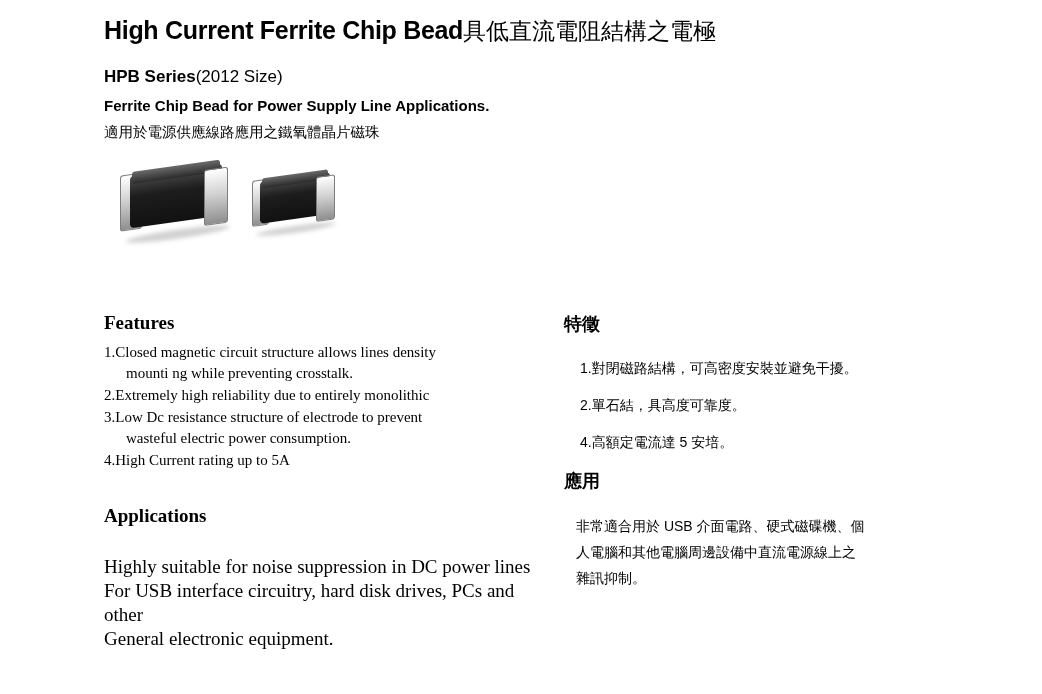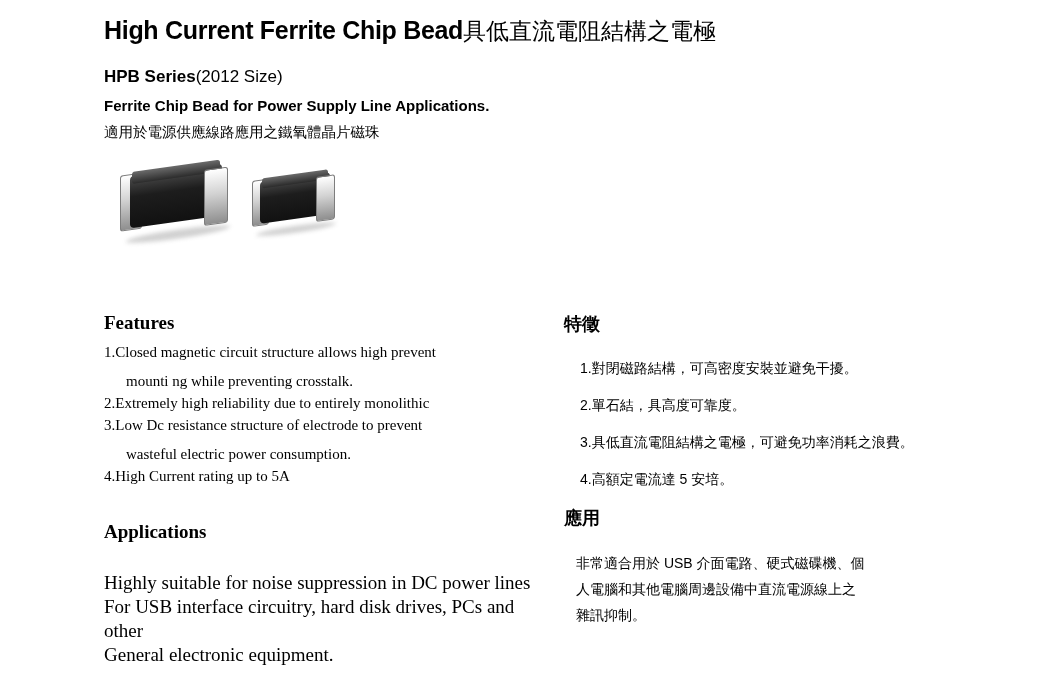--- a/index.html
+++ b/index.html
@@ -153,21 +153,20 @@
     line-height: 21px;
   }
   ol.features li {
     margin-bottom: 1px;
     text-indent: 0;
   }
   ol.features li .num { }
   ol.features li .cont {
     display: block;
     padding-left: 22px;
-    margin-top: 8px;
   }
   .apps-block {
     margin-top: 34px;
   }
   .apps-text {
     margin-top: 28px;
     font-size: 19px;
     line-height: 24px;
   }
 
@@ -222,21 +221,21 @@
       <div class="body"></div>
       <div class="topface"></div>
       <div class="cap right"></div>
     </div>
   </div>
 
   <div class="col-left">
     <h2 class="section-en">Features</h2>
     <ol class="features">
       <li>
-        <span class="num">1.</span><span>Closed magnetic circuit structure allows high prevent</span>
+        <span class="num">1.</span><span>Closed magnetic circuit structure allows lines density</span>
         <span class="cont">mounti  ng while preventing crosstalk.</span>
       </li>
       <li>
         <span class="num">2.</span><span>Extremely high reliability due to entirely monolithic</span>
       </li>
       <li>
         <span class="num">3.</span><span>Low Dc resistance structure of electrode to prevent</span>
         <span class="cont">wasteful electric power consumption.</span>
       </li>
       <li>
@@ -252,21 +251,20 @@
         <div>General electronic equipment.</div>
       </div>
     </div>
   </div>
 
   <div class="col-right">
     <h2 class="section-cn">特徵</h2>
     <div class="cn-list">
       <div>1.對閉磁路結構，可高密度安裝並避免干擾。</div>
       <div>2.單石結，具高度可靠度。</div>
-      <div>3.具低直流電阻結構之電極，可避免功率消耗之浪費。</div>
       <div>4.高額定電流達 5 安培。</div>
     </div>
 
     <h2 class="section-cn cn-apps-head">應用</h2>
     <div class="cn-apps-text">
       <div>非常適合用於 USB 介面電路、硬式磁碟機、個</div>
       <div>人電腦和其他電腦周邊設備中直流電源線上之</div>
       <div>雜訊抑制。</div>
     </div>
   </div>

